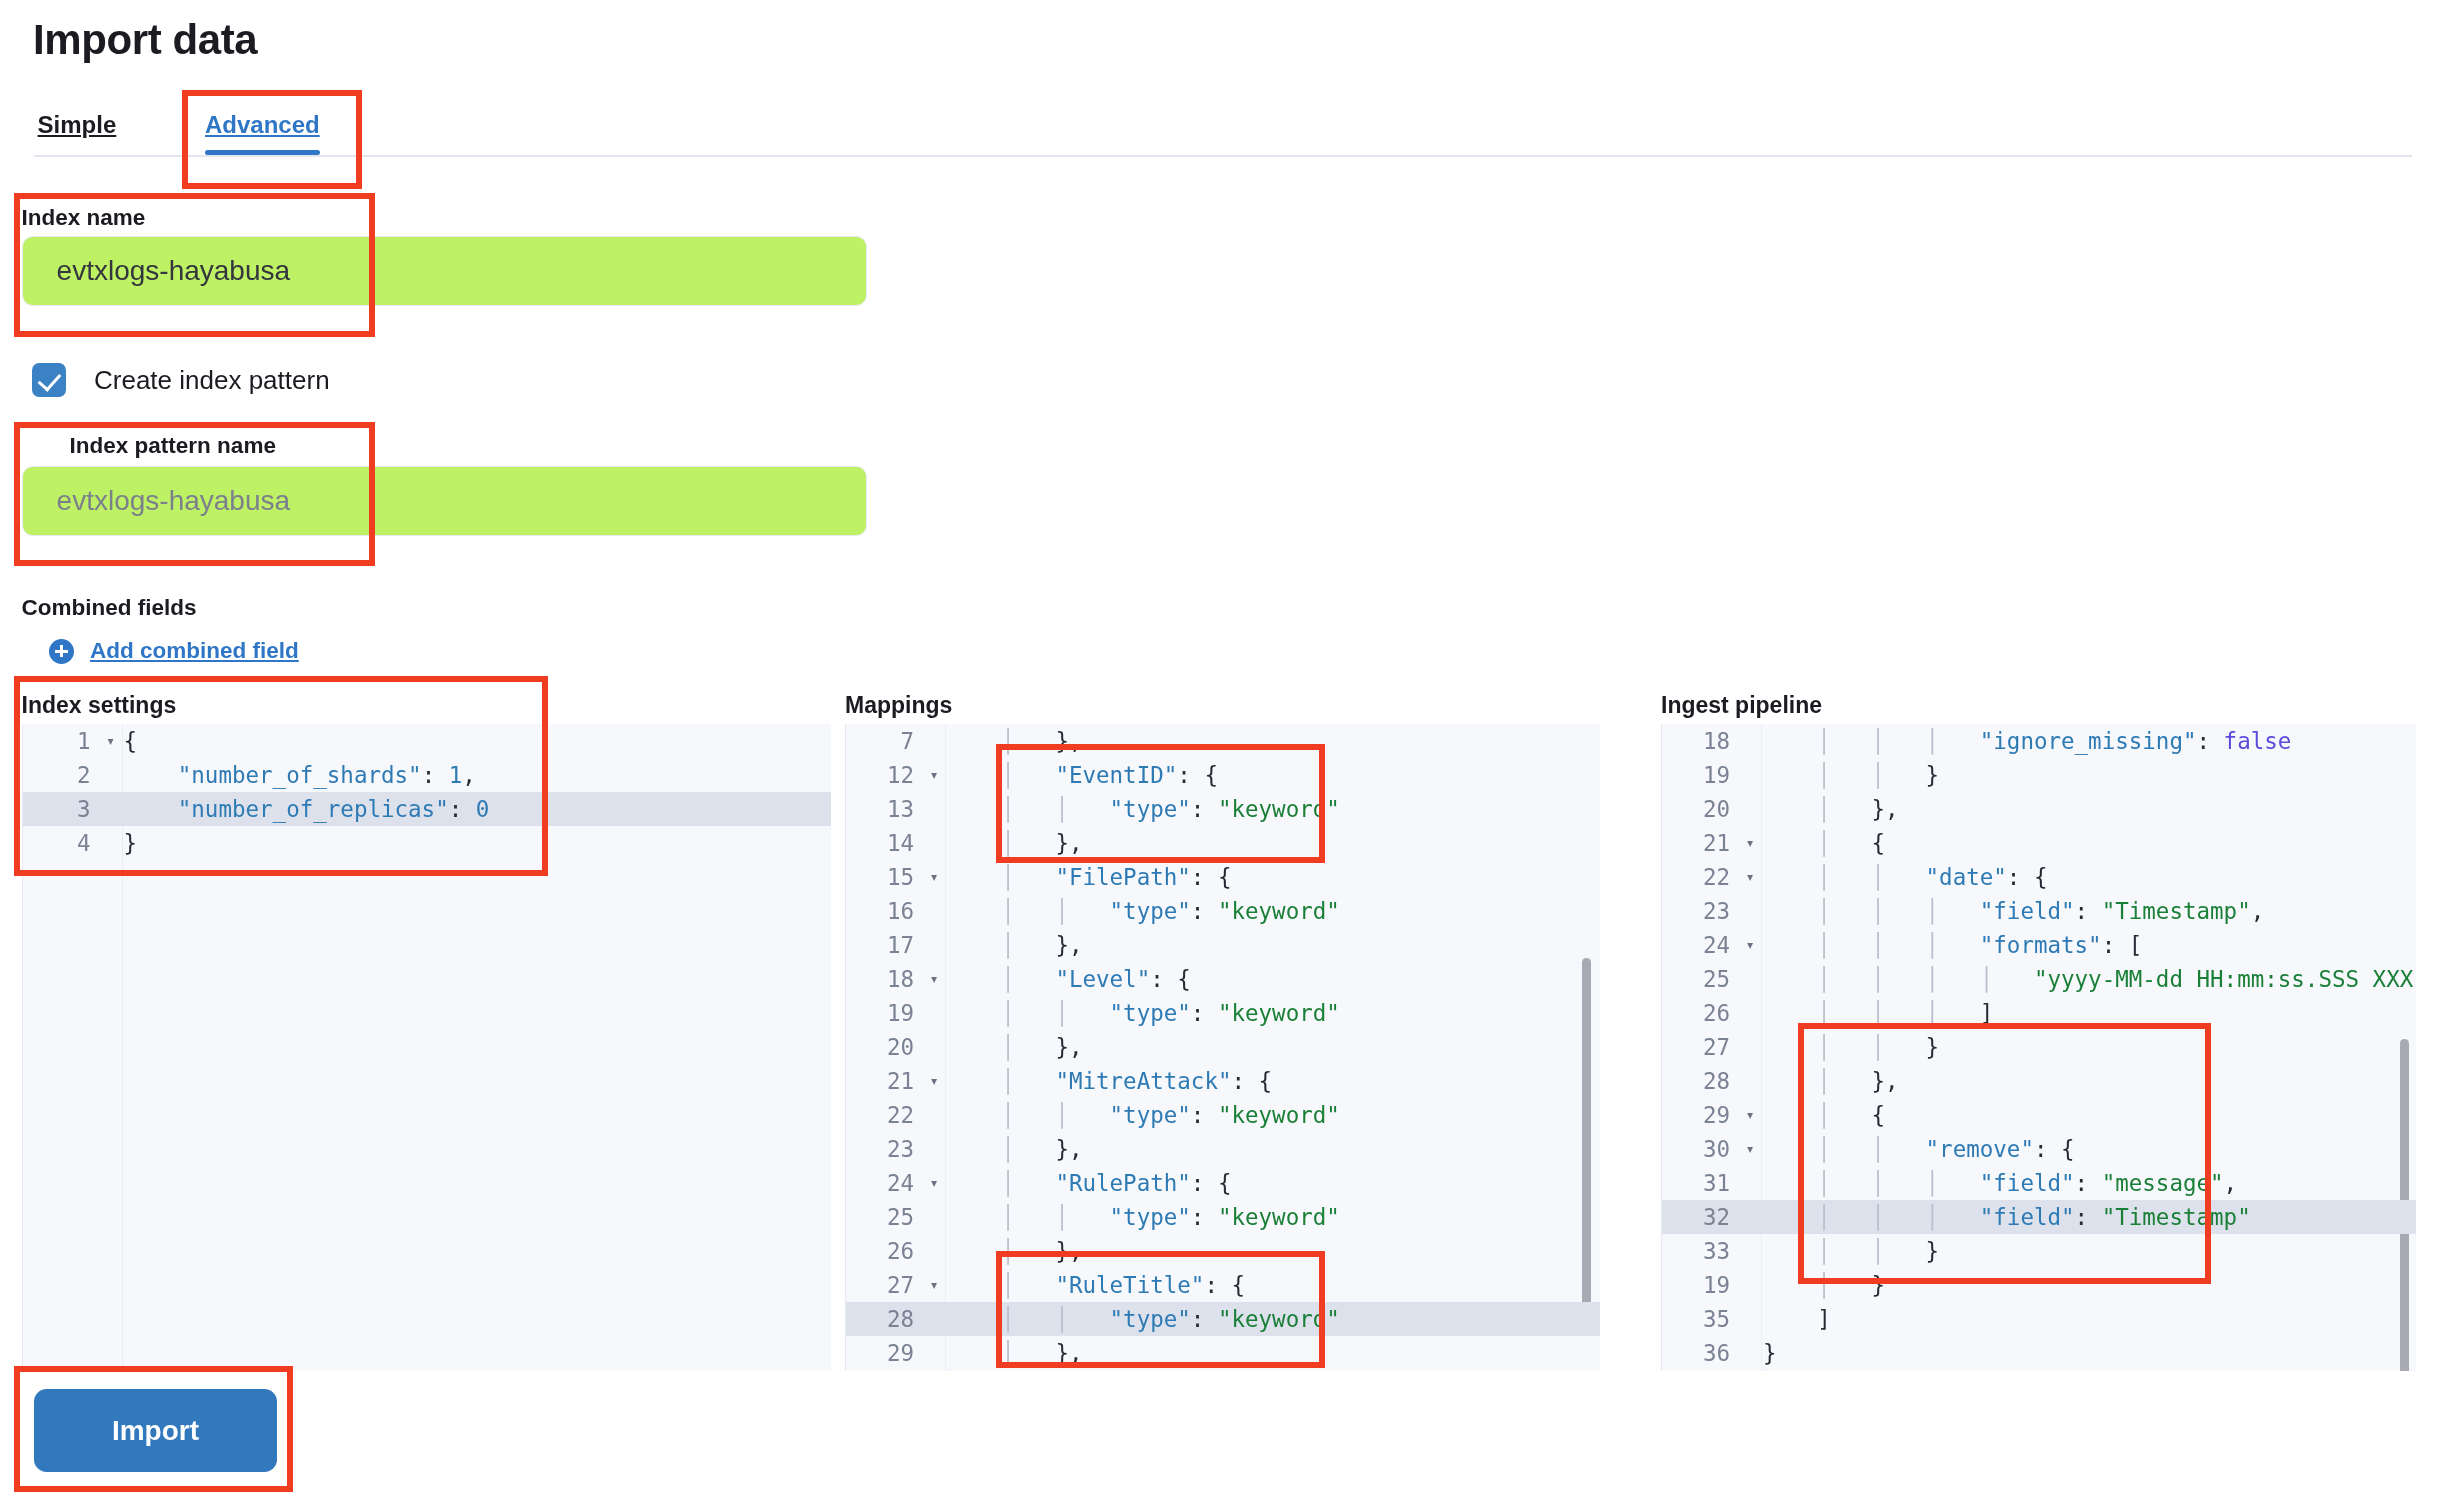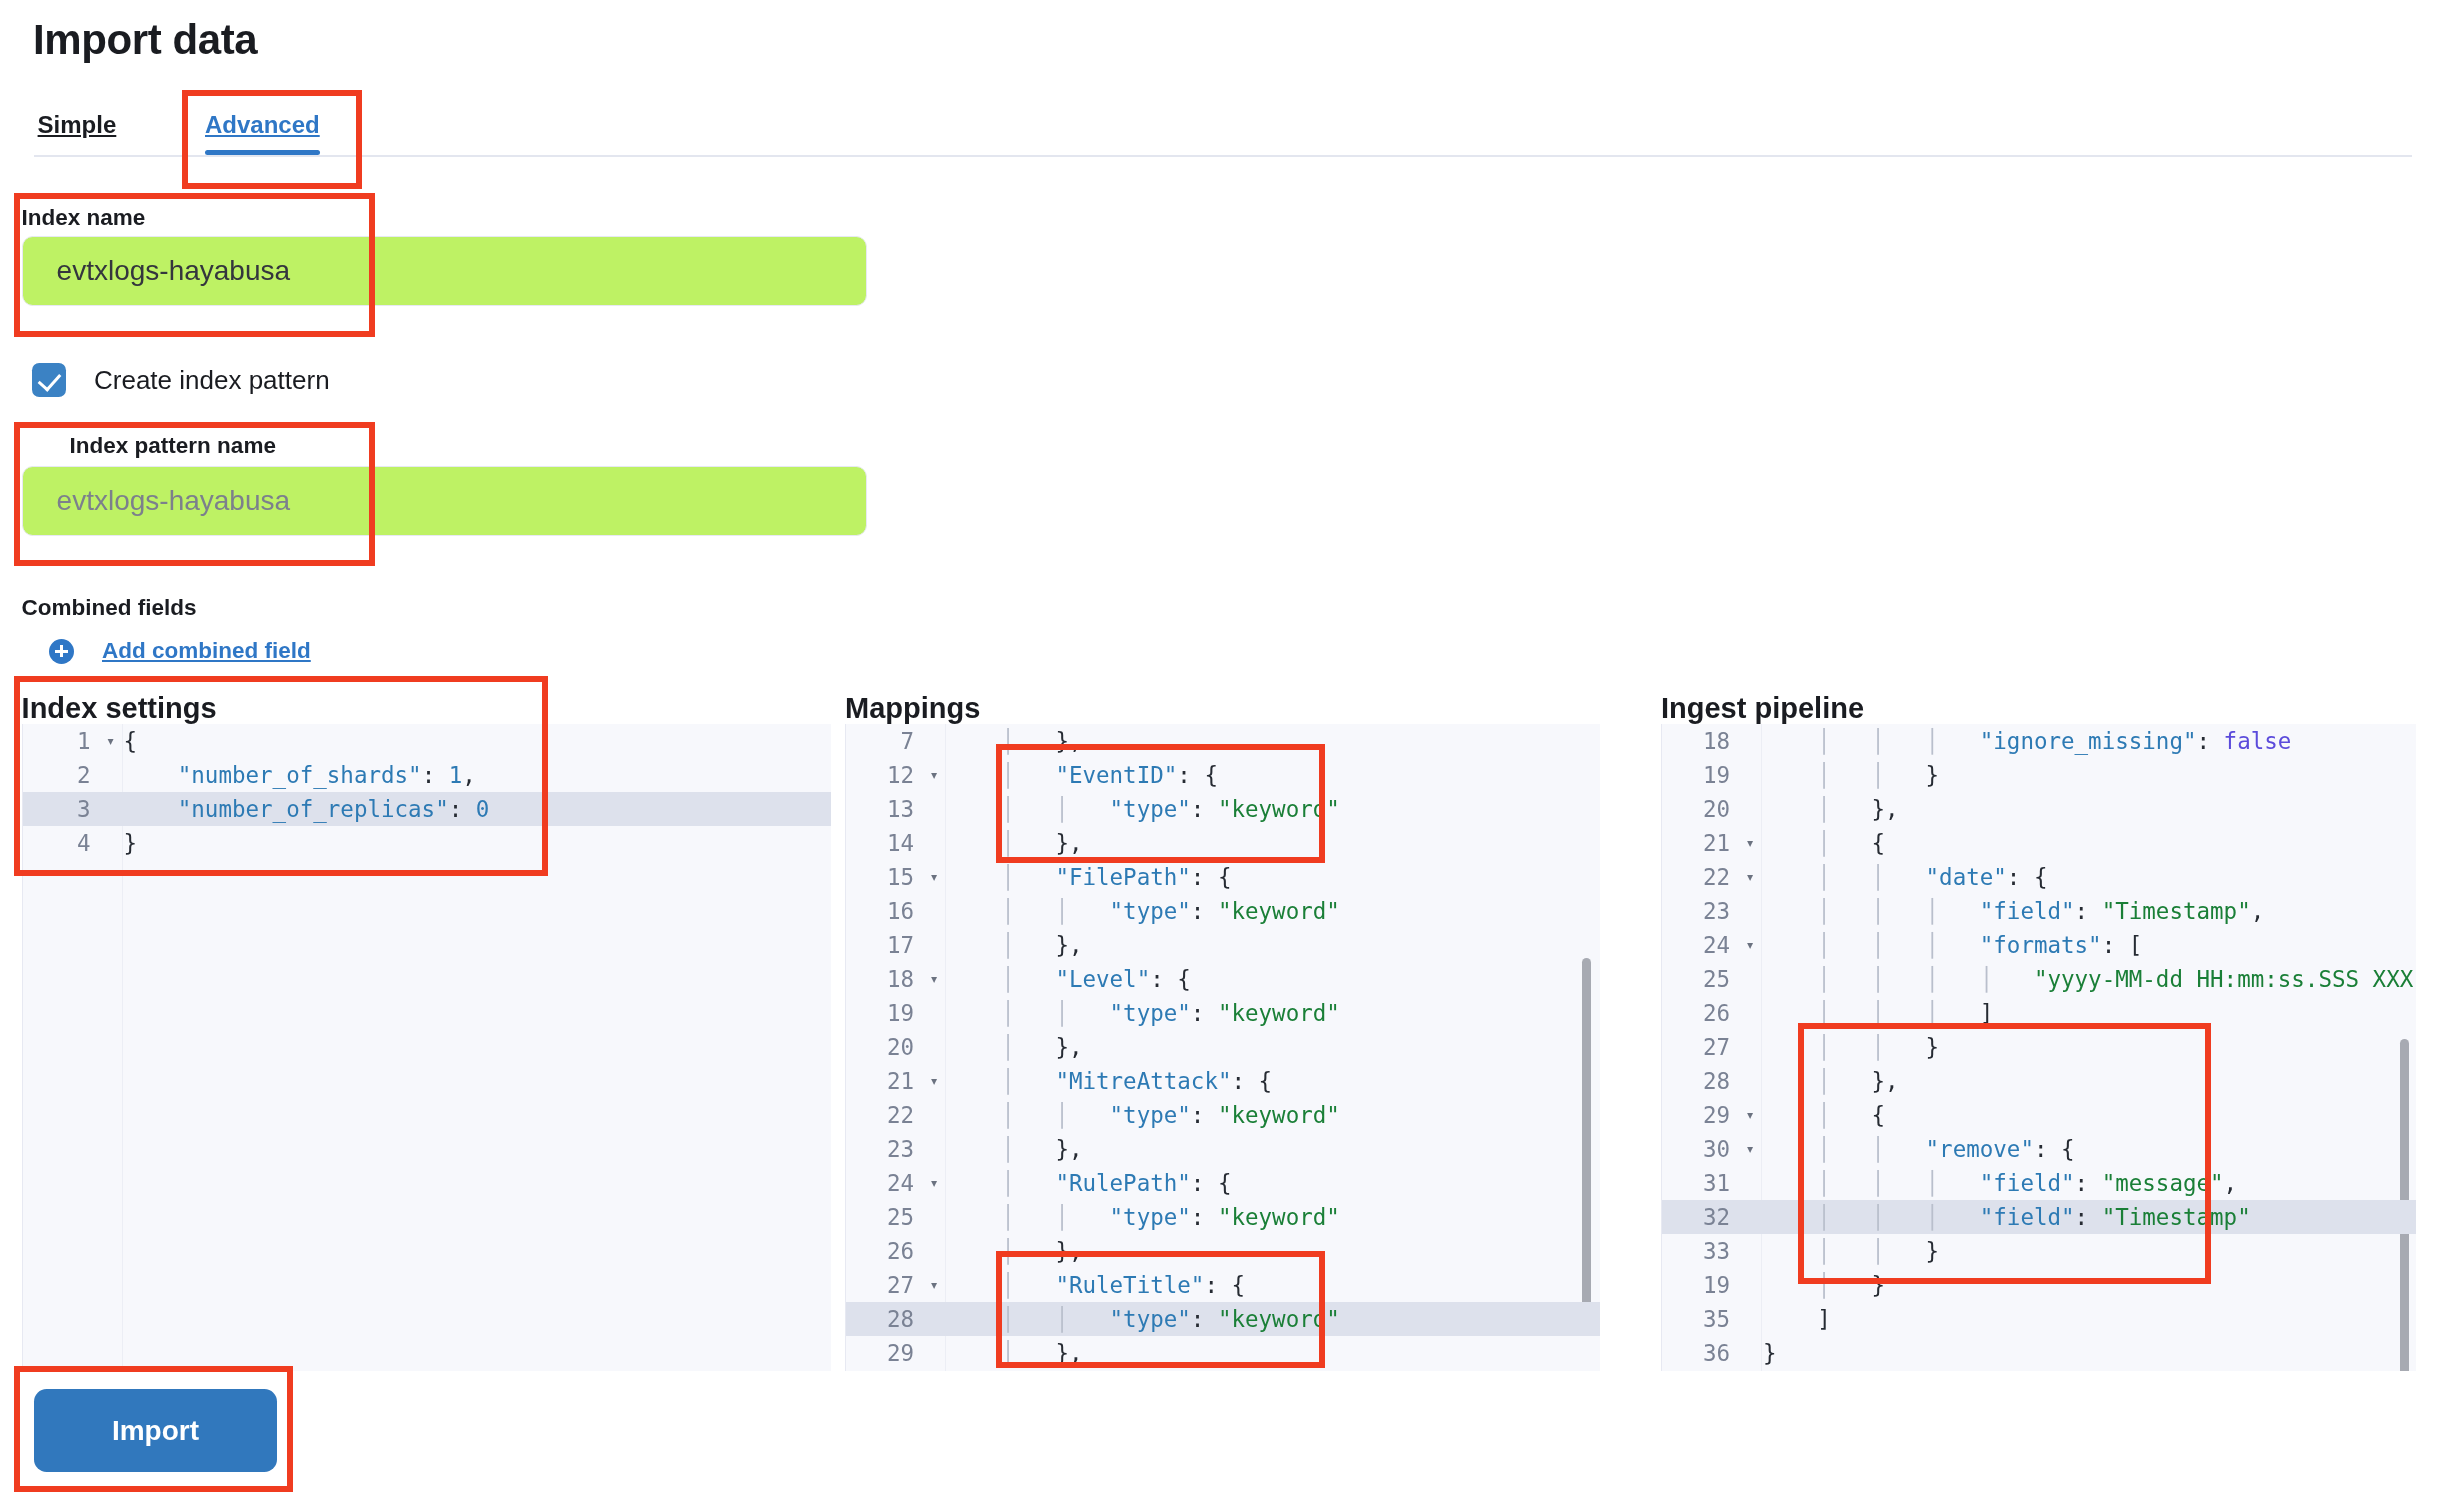--- a/index.html
+++ b/index.html
@@ -145,34 +145,34 @@
     flex: 0 0 auto;
   }
   .plus-icon::before, .plus-icon::after {
     content: "";
     position: absolute;
     background: #ffffff;
   }
   .plus-icon::before { left: 6.3px; top: 11.2px; width: 12.6px; height: 3.1px; }
   .plus-icon::after  { left: 11px; top: 6.3px; width: 3.1px; height: 12.6px; }
   .add-combined .lbl {
-    margin-left: 28px;
+    margin-left: 16px;
     font-size: 22.5px;
     font-weight: bold;
     color: #2f77c6;
     text-decoration: underline;
   }
 
   
   .editor-section { position: absolute; }
   .editor-title {
     position: absolute;
     top: 0;
     left: 0;
-    font-size: 29px;
+    font-size: 23px;
     font-weight: bold;
     color: #1a1c21;
   }
   .editor-box {
     position: absolute;
     top: 32px;
     left: 0;
     background: #f7f8fc;
     border-left: 1.8px solid #e7e9f2;
     box-sizing: border-box;

